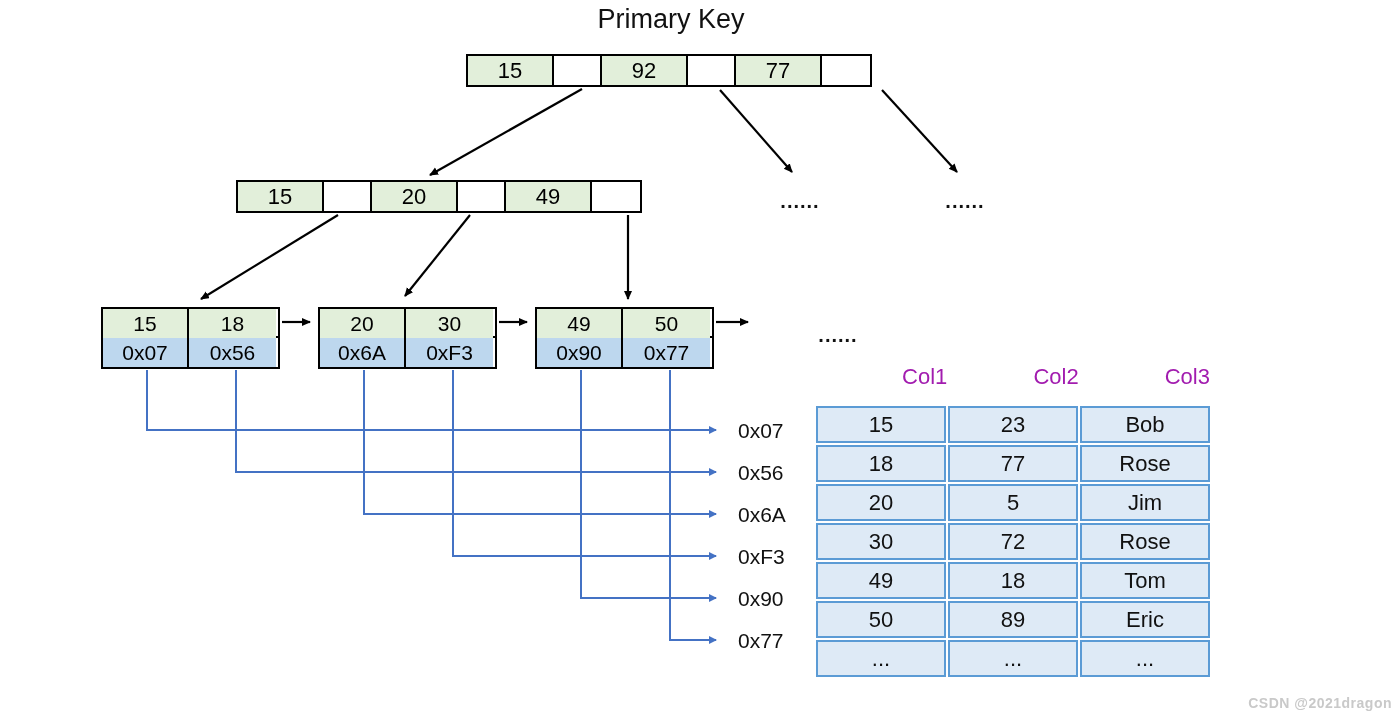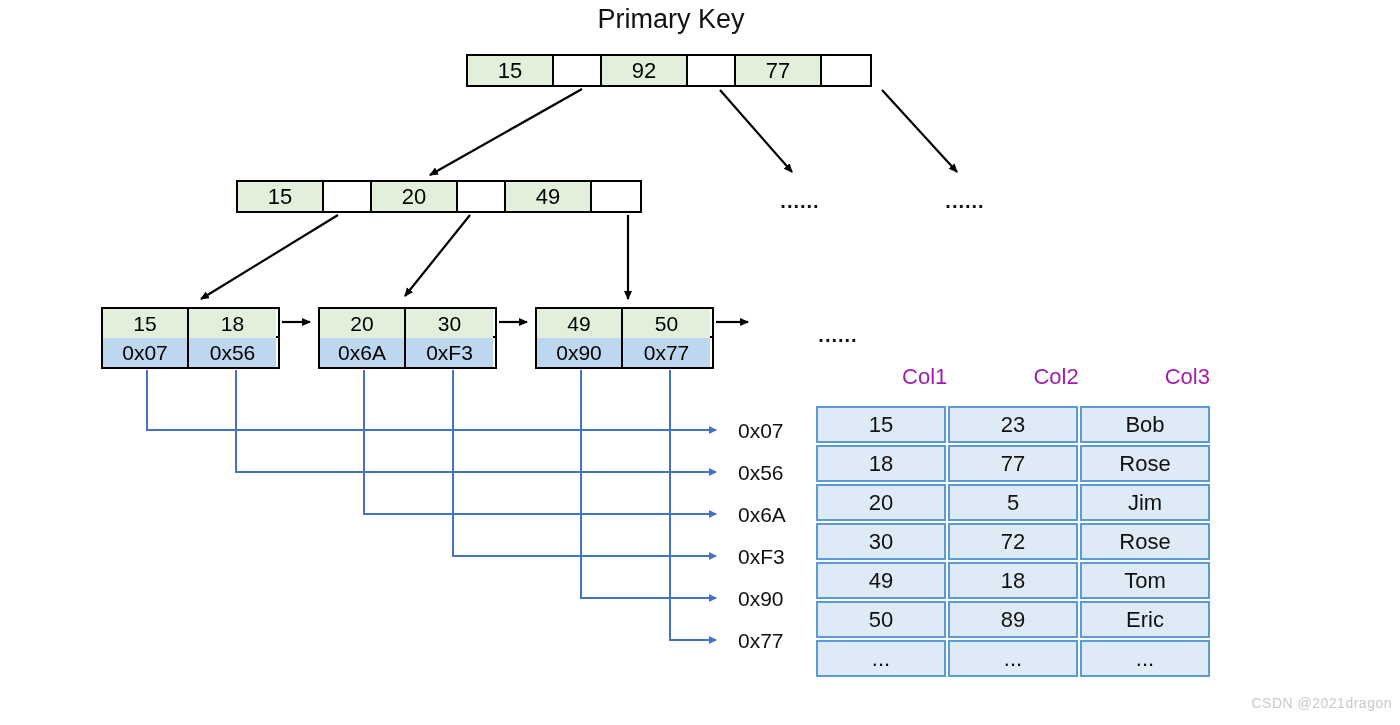--- a/index.html
+++ b/index.html
@@ -110,20 +110,21 @@
     font-size: 22px;
     line-height: 1;
     color: #111;
   }
   .watermark {
     position: absolute;
     right: 8px; top: 695px;
     font-size: 14px;
     color: #C9C9C9;
     letter-spacing: 0.5px;
+    font-weight: bold;
   }
 </style>
 </head>
 <body>
 
 <div class="canvas">
 
   <svg class="wires" viewBox="0 0 1400 725" xmlns="http://www.w3.org/2000/svg">
     <defs>
       <marker id="ab" markerWidth="12" markerHeight="10" refX="8" refY="4" orient="auto" markerUnits="userSpaceOnUse">

